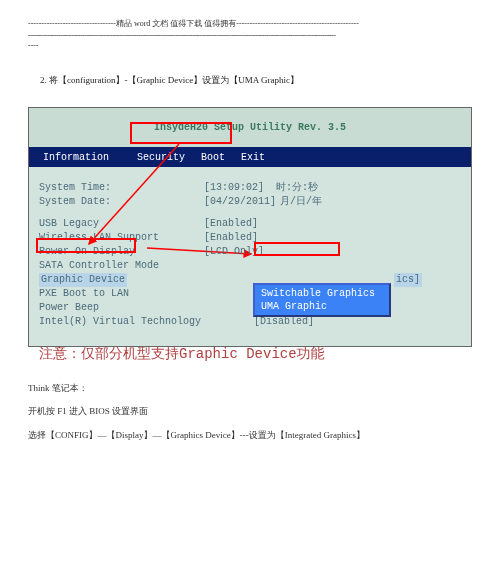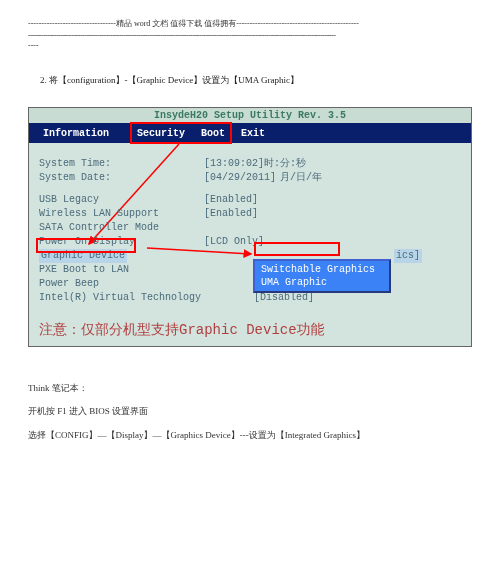--- a/index.html
+++ b/index.html
@@ -3,22 +3,22 @@
 <meta charset="utf-8">
 <style>
 *{margin:0;padding:0;box-sizing:border-box}
 body{width:500px;height:566px;background:#fff;font-family:"SimSun",serif;font-size:9px;color:#333;padding:18px 28px}
 .hdr{text-align:left;margin-bottom:4px}
 .hdr1{font-size:8px}
 .hdr2{font-size:8px;letter-spacing:-.5px;margin-top:2px}
 .hdr3{font-size:8px;margin-top:1px}
 .step{font-size:9px;margin:24px 12px 20px;color:#222}
 .bios{width:444px;height:240px;background:#d3e3de;border:1px solid #666;position:relative;font-family:"Courier New",monospace;font-size:10px}
-.banner{background:#c9dcd4;color:#3a7a5e;text-align:center;padding:2px 0;font-size:10px;font-weight:bold}
-.tabs{background:#0a1f6b;display:flex;height:20px;align-items:center;color:#fff;font-weight:bold;font-size:10px}
+.banner{background:#c9dcd4;color:#3a7a5e;text-align:center;padding:14px 0;font-size:10px;font-weight:bold}
+.tabs{background:#0a1f6b;display:flex;height:20px;align-items:center;color:#fff;font-weight:normal;font-size:10px}
 .tab{padding:0 8px;white-space:nowrap}
 .tab.info{padding-left:14px}
 .tab.cfg{background:#c9dcd4;color:#0a1f6b;height:20px;display:flex;align-items:center;padding:0 8px;position:relative}
 .tab.sec{margin-left:12px}
 .redbox{position:absolute;border:2px solid red;pointer-events:none}
 .rb-cfg{left:101px;top:14px;width:102px;height:22px}
 .body{padding:14px 10px 12px;color:#4a6b7a;position:relative;height:232px}
 .row{display:flex;font-size:10px;line-height:14px}
 .lbl{width:165px}
 .val{color:#4a6b7a}
@@ -61,42 +61,42 @@
         </marker>
       </defs>
     <line x1="150" y1="20" x2="60" y2="120" stroke="red" stroke-width="1.5" marker-end="url(#ah)"></line>
     <line x1="118" y1="124" x2="222" y2="130" stroke="red" stroke-width="1.5" marker-end="url(#ah)"></line>
   </svg>
 
   <div class="body">
     <div class="row">
         <span class="lbl">System Time:</span>
         <span class="val">[13:09:02]</span>
-        <span style="">时:分:秒</span>
+        <span style="margin-left:12px">时:分:秒</span>
       </div>
     <div class="row">
         <span class="lbl">System Date:</span>
         <span class="val">[04/29/2011]</span>
         <span style="margin-left:4px">月/日/年</span>
       </div>
     <div class="gap"></div>
     <div class="row">
         <span class="lbl">USB Legacy</span>
         <span class="val">[Enabled]</span>
       </div>
     <div class="row">
         <span class="lbl">Wireless LAN Support</span>
         <span class="val">[Enabled]</span>
       </div>
     <div class="row">
-        <span class="lbl">SATA Controller Mode</span>
+        <span class="lbl">Power On Display</span>
+        <span class="val">[LCD Only]</span>
       </div>
     <div class="row">
-        <span class="lbl">Power On Display</span>
-        <span class="val">[LCD Only]</span>
+        <span class="lbl">SATA Controller Mode</span>
       </div>
     <div class="row">
         <span class="lbl"><span class="hl">Graphic Device</span></span>
         <span style="margin-left:190px" class="hl">ics]</span>
       </div>
     <div class="row">
         <span class="lbl">PXE Boot to LAN</span>
       </div>
     <div class="row">
         <span class="lbl">Power Beep</span>

